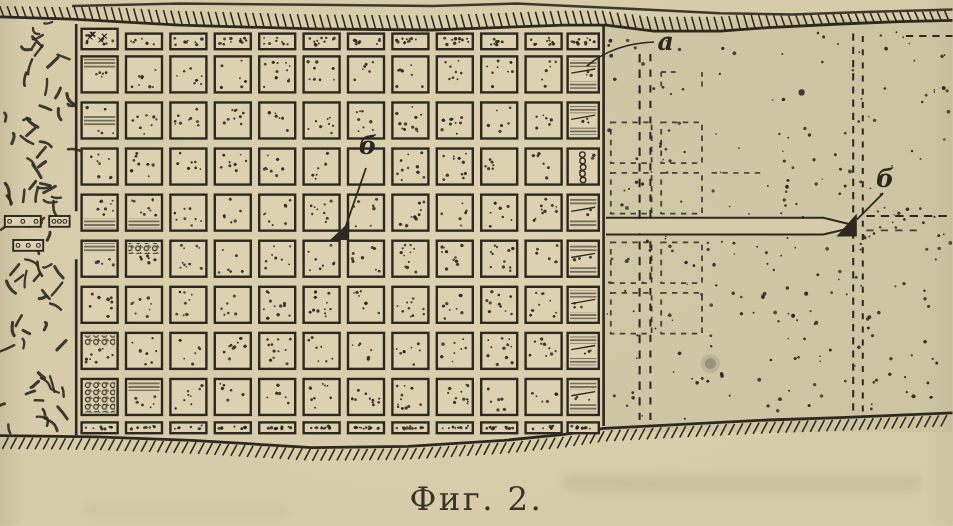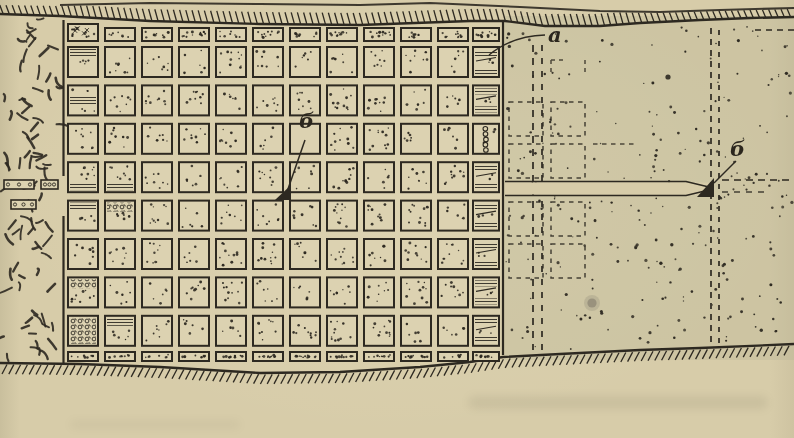--- a/index.html
+++ b/index.html
@@ -1785,15 +1785,16 @@
       <circle cx="487.32594233122654" cy="356.4880372164771" r="1.2667702224105595" fill="#2d2921" opacity="0.8263884106185287"></circle>
       <circle cx="476.51951072434895" cy="355.1604078290984" r="1.19880537930876" fill="#2d2921" opacity="0.8166614884976298"></circle>
       <path d="M305 140 Q296 166 288 189" stroke="#2d2921" stroke-width="1.5" fill="none"></path>
       <polygon points="291,185 291,200 275,200" fill="#2d2921"></polygon>
       <path d="M545 35 Q512 36 489 55" stroke="#2d2921" stroke-width="1.4" fill="none"></path>
       <path d="M736 161 Q726 171 714 183" stroke="#2d2921" stroke-width="1.5" fill="none"></path>
     </svg>
   <span class="lbl" id="lbl-a">а</span>
   <span class="lbl" id="lbl-b-pillar">б</span>
   <span class="lbl" id="lbl-b-face">б</span>
+  <div class="caption">Фиг. 2.</div>
   <div class="smudge" id="smudge-1"></div>
   <div class="smudge" id="smudge-2"></div>
 </div>
 
 </body></html>

